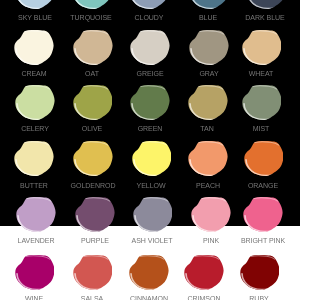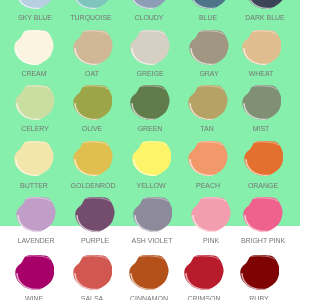--- a/index.html
+++ b/index.html
@@ -1,20 +1,20 @@
 <!DOCTYPE html>
 <html><head>
 <meta charset="utf-8">
 <title>Paint Colour Swatch Chart</title>
 <style>
   html,body{margin:0;padding:0;}
   body{width:300px;height:300px;overflow:hidden;background:#ffffff;
        font-family:"Liberation Sans",sans-serif;
        -webkit-font-smoothing:antialiased;}
-  #chart{position:relative;width:300px;height:226px;background:#86efac;}
+  #chart{position:relative;width:300px;height:226px;background:#000000;}
   .swatch{position:absolute;}
   .swatch svg{display:block;}
   .label{position:absolute;width:120px;text-align:center;
          font-size:7.8px;letter-spacing:-0.05px;color:#767676;
          font-family:"Liberation Sans",sans-serif;
          white-space:nowrap;line-height:7.8px;
          transform:scaleX(0.9) translateZ(0);transform-origin:center top;}
 </style>
 </head>
 <body>

